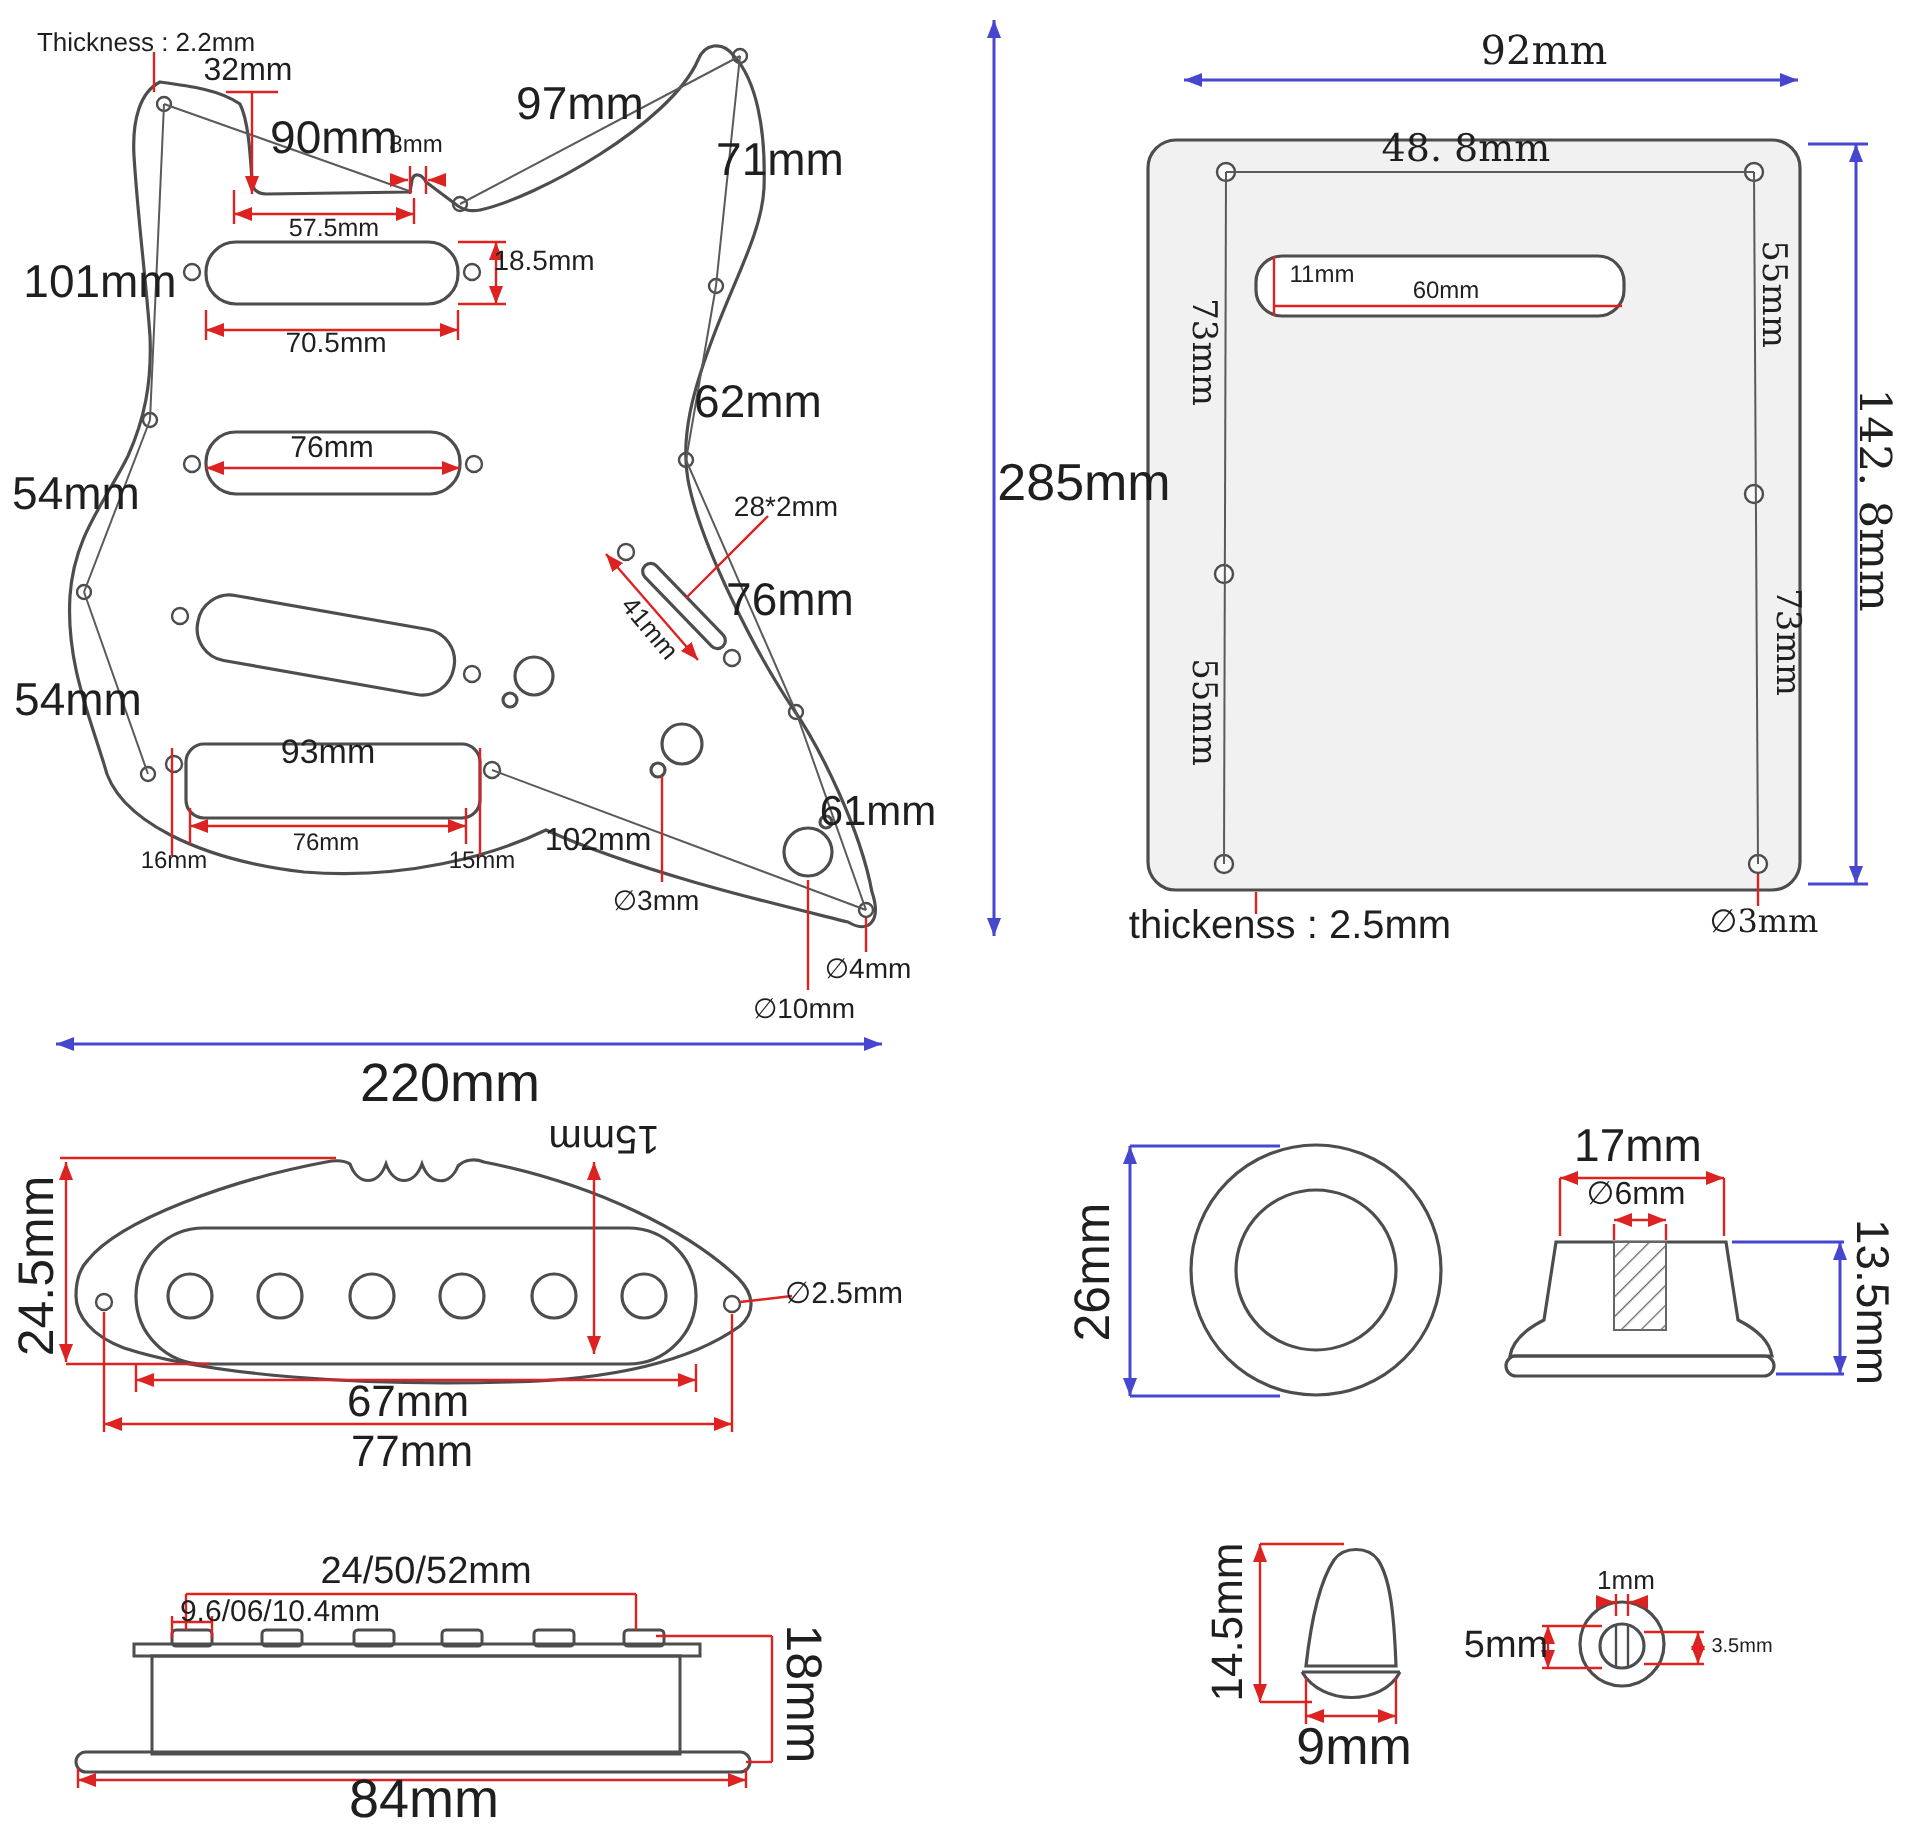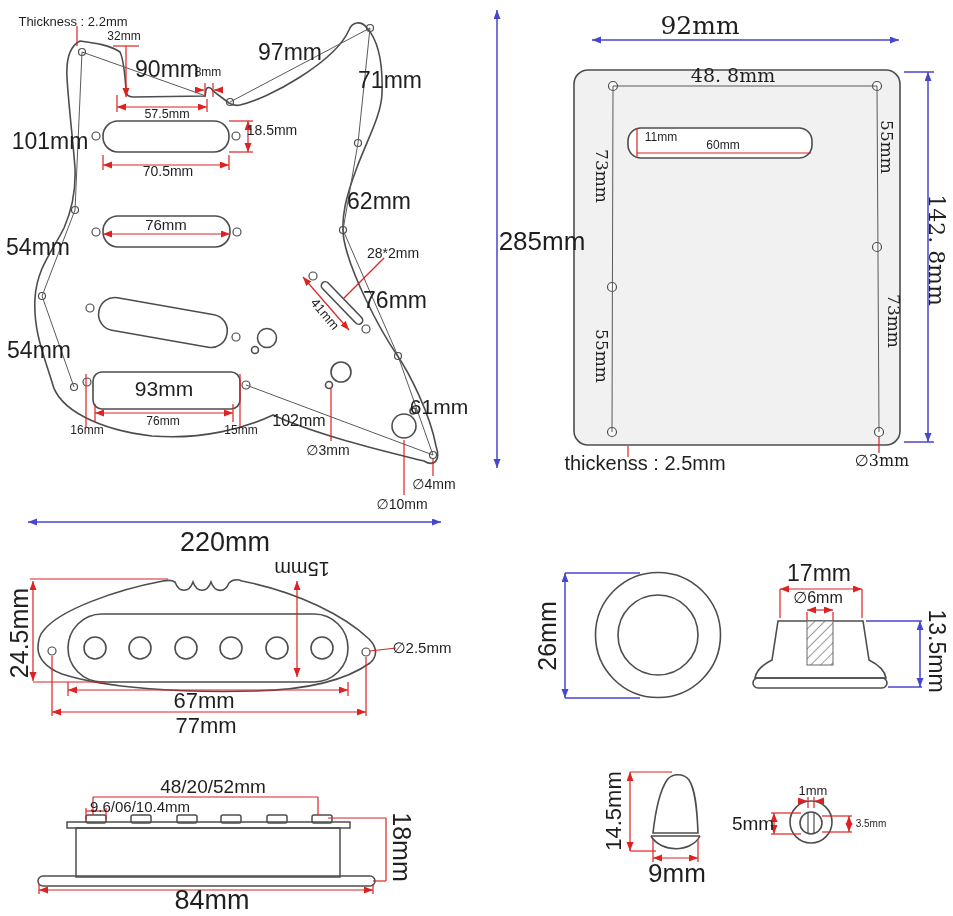--- a/index.html
+++ b/index.html
@@ -263,67 +263,67 @@
     <line x1="771" y1="813" x2="801" y2="813"></line>
         <line x1="771" y1="834" x2="801" y2="834"></line>
     <line x1="774" y1="813" x2="774" y2="834" marker-start="url(#mr)" marker-end="url(#mr)"></line>
     <line x1="822" y1="816" x2="852" y2="816"></line>
         <line x1="822" y1="832" x2="852" y2="832"></line>
     <line x1="849" y1="816" x2="849" y2="832" marker-start="url(#mr)" marker-end="url(#mr)"></line>
   </g>
 </svg>
 
 <span class="lbl" style="left:73px;top:21px;font-size:13px">Thickness : 2.2mm</span>
-<span class="lbl" style="left:124px;top:36px;font-size:12px">32mm</span>
+<span class="lbl" style="left:124px;top:36px;font-size:16px">32mm</span>
 <span class="lbl" style="left:167px;top:69px;font-size:23px">90mm</span>
 <span class="lbl" style="left:208px;top:72px;font-size:12px">8mm</span>
 <span class="lbl" style="left:167px;top:114px;font-size:12.5px">57.5mm</span>
 <span class="lbl" style="left:290px;top:52px;font-size:23px">97mm</span>
 <span class="lbl" style="left:390px;top:80px;font-size:23px">71mm</span>
 <span class="lbl" style="left:50px;top:141px;font-size:23px">101mm</span>
 <span class="lbl" style="left:272px;top:130px;font-size:14px">18.5mm</span>
 <span class="lbl" style="left:168px;top:171px;font-size:14px">70.5mm</span>
 <span class="lbl" style="left:166px;top:224px;font-size:15px">76mm</span>
 <span class="lbl" style="left:379px;top:201px;font-size:23px">62mm</span>
 <span class="lbl" style="left:38px;top:247px;font-size:23px">54mm</span>
 <span class="lbl" style="left:39px;top:350px;font-size:23px">54mm</span>
 <span class="lbl" style="left:393px;top:253px;font-size:14px">28*2mm</span>
 <span class="lbl r50" style="left:325px;top:314px;font-size:13px">41mm</span>
 <span class="lbl" style="left:395px;top:300px;font-size:23px">76mm</span>
-<span class="lbl" style="left:164px;top:388px;font-size:21px">93mm</span>
+<span class="lbl" style="left:164px;top:376px;font-size:17px">93mm</span>
 <span class="lbl" style="left:163px;top:421px;font-size:12px">76mm</span>
 <span class="lbl" style="left:87px;top:430px;font-size:12px">16mm</span>
 <span class="lbl" style="left:241px;top:430px;font-size:12px">15mm</span>
 <span class="lbl" style="left:299px;top:421px;font-size:16px">102mm</span>
 <span class="lbl" style="left:439px;top:406px;font-size:21px">61mm</span>
 <span class="lbl" style="left:328px;top:450px;font-size:14px">∅3mm</span>
 <span class="lbl" style="left:434px;top:484px;font-size:14px">∅4mm</span>
 <span class="lbl" style="left:402px;top:504px;font-size:14px">∅10mm</span>
 <span class="lbl" style="left:225px;top:542px;font-size:27px">220mm</span>
 <span class="lbl" style="left:542px;top:241px;font-size:26px">285mm</span>
 
-<span class="lbl serif" style="left:700px;top:25px;font-size:25px">92mm</span>
+<span class="lbl serif" style="left:772px;top:25px;font-size:20px">92mm</span>
 <span class="lbl serif" style="left:733px;top:75px;font-size:19px">48. 8mm</span>
 <span class="lbl" style="left:661px;top:137px;font-size:12px">11mm</span>
 <span class="lbl" style="left:723px;top:145px;font-size:12px">60mm</span>
 <span class="lbl serif rcw" style="left:601px;top:176px;font-size:17px">73mm</span>
 <span class="lbl serif rcw" style="left:886px;top:147px;font-size:17px">55mm</span>
 <span class="lbl serif rcw" style="left:601px;top:356px;font-size:17px">55mm</span>
 <span class="lbl serif rcw" style="left:893px;top:321px;font-size:17px">73mm</span>
 <span class="lbl serif rcw" style="left:936px;top:250px;font-size:22px">142. 8mm</span>
 <span class="lbl" style="left:645px;top:463px;font-size:20px">thickenss : 2.5mm</span>
 <span class="lbl serif" style="left:882px;top:461px;font-size:16px">∅3mm</span>
 
 <span class="lbl rccw" style="left:19px;top:633px;font-size:25px">24.5mm</span>
 <span class="lbl r180" style="left:302px;top:569px;font-size:20px">15mm</span>
 <span class="lbl" style="left:422px;top:647px;font-size:15px">∅2.5mm</span>
 <span class="lbl" style="left:204px;top:701px;font-size:22px">67mm</span>
 <span class="lbl" style="left:206px;top:726px;font-size:22px">77mm</span>
 
-<span class="lbl" style="left:213px;top:786px;font-size:19px">48/20/52mm</span>
+<span class="lbl" style="left:213px;top:786px;font-size:19px">24/50/52mm</span>
 <span class="lbl" style="left:140px;top:806px;font-size:15px">9.6/06/10.4mm</span>
 <span class="lbl rcw" style="left:401px;top:847px;font-size:25px">18mm</span>
 <span class="lbl" style="left:212px;top:900px;font-size:27px">84mm</span>
 
 <span class="lbl rccw" style="left:547px;top:636px;font-size:25px">26mm</span>
 <span class="lbl" style="left:819px;top:573px;font-size:23px">17mm</span>
 <span class="lbl" style="left:818px;top:598px;font-size:16px">∅6mm</span>
 <span class="lbl rcw" style="left:936px;top:651px;font-size:23px">13.5mm</span>
 
 <span class="lbl rccw" style="left:614px;top:811px;font-size:22px">14.5mm</span>

